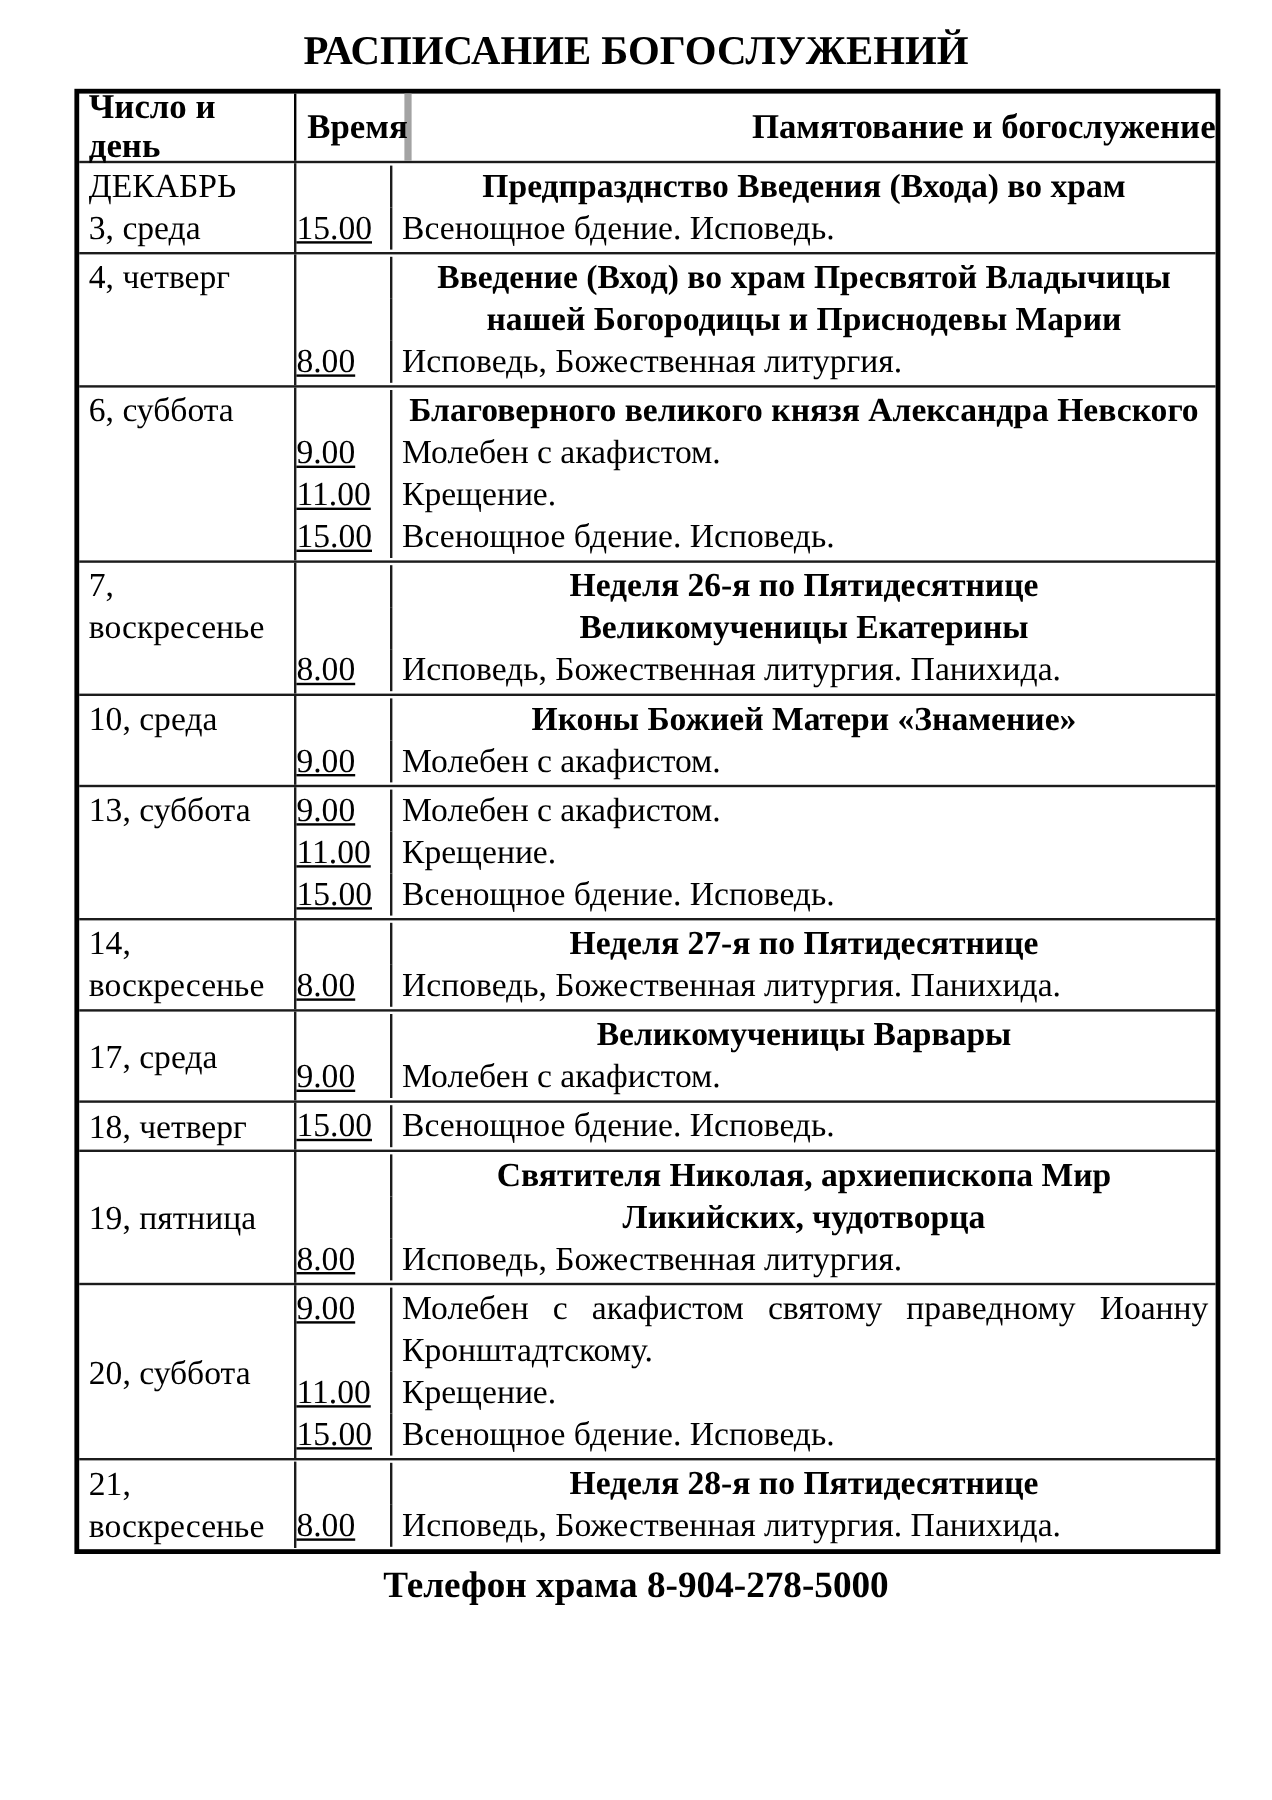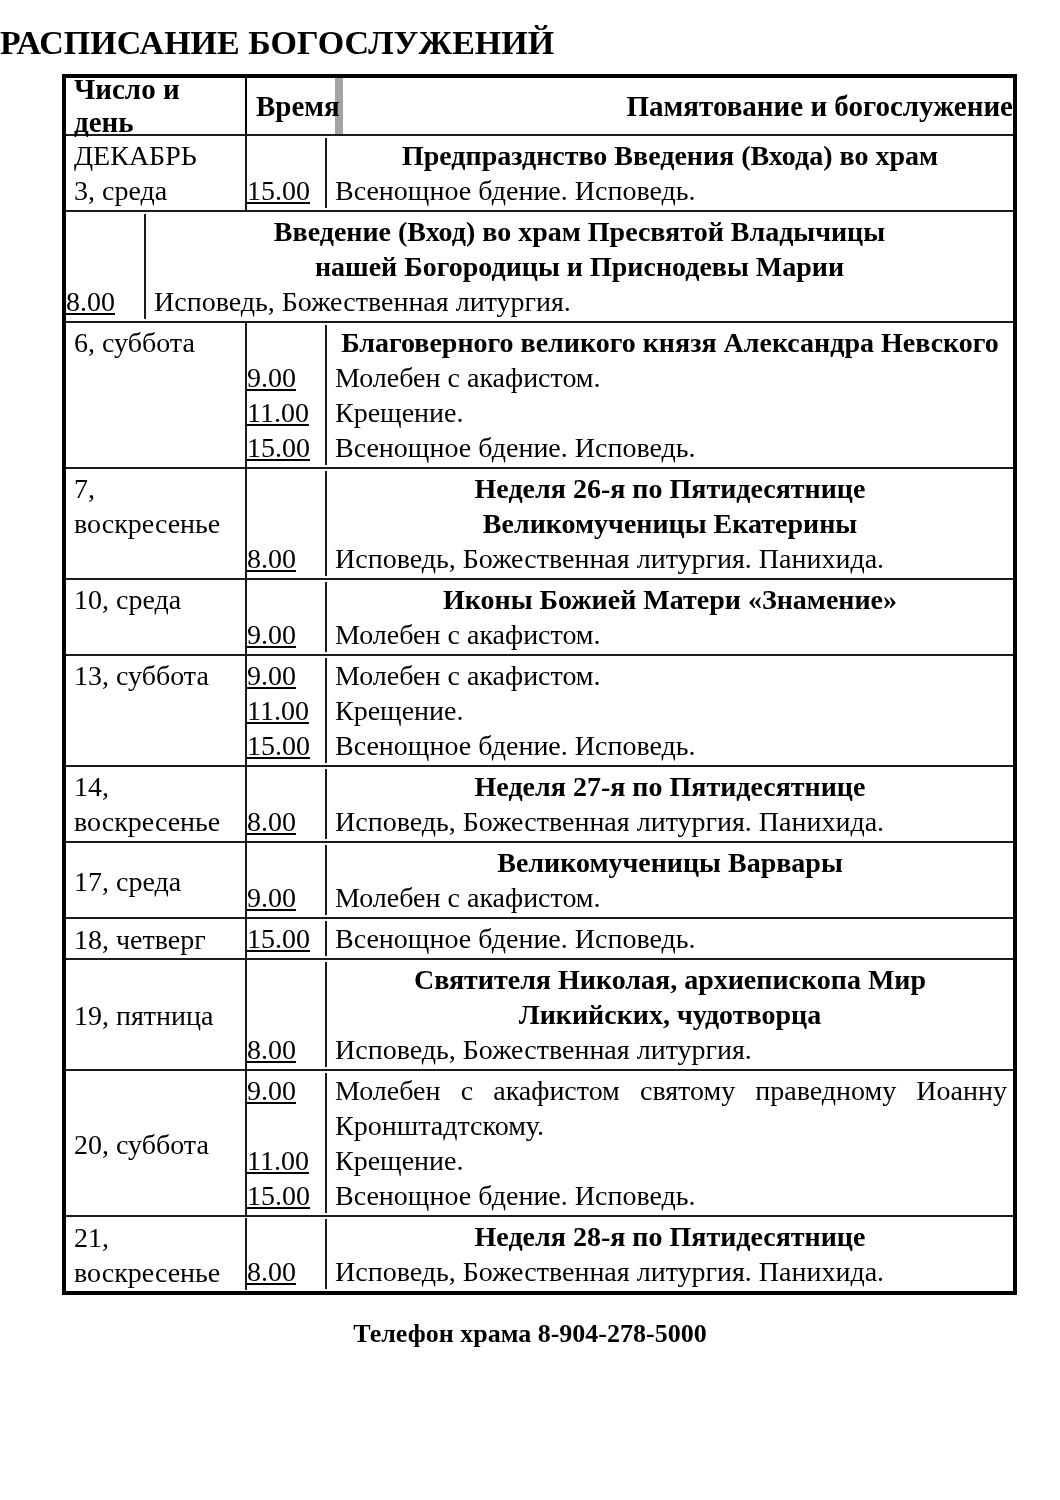--- a/index.html
+++ b/index.html
@@ -11,21 +11,21 @@
   }
   .page {
     width: 1060px;
     height: 1500px;
     box-sizing: border-box;
     padding-top: 24px;
     background: #ffffff;
     overflow: hidden;
   }
   .page-title {
-    text-align: left;
+    text-align: center;
     font-weight: bold;
     font-size: 34px;
     line-height: 38px;
     margin: 0 0 12px 0;
   }
   .page-subtitle {
     text-align: center;
     font-weight: bold;
     font-size: 33px;
     line-height: 36px;
@@ -39,21 +39,21 @@
   }
   .thead {
     display: flex;
     height: 56px;
     border-bottom: 2px solid #1c1c1c;
     font-weight: bold;
     font-size: 29px;
     align-items: center;
   }
   .col-date { width: 181px; box-sizing: border-box; border-right: 2px solid #000000; }
-  .col-time { width: 96px;  box-sizing: border-box; border-right: 8px solid #a3a3a3; }
+  .col-time { width: 96px;  box-sizing: border-box; border-right: 6px solid #a3a3a3; }
   .col-service { flex: 1; }
   .thead .col-date { padding-left: 8px; align-self: stretch; display: flex; align-items: center; }
   .thead .col-time { padding-left: 9px; align-self: stretch; display: flex; align-items: center; }
   .thead .col-service { text-align: right; }
   .row {
     display: flex;
     border-bottom: 2px solid #1c1c1c;
     font-size: 28px;
     line-height: 35px;
   }
@@ -95,22 +95,22 @@
   .text-cell.title {
     font-weight: bold;
     text-align: center;
     padding-left: 2px;
     padding-right: 2px;
   }
   .text-cell.justify { text-align: justify; }
   .page-footer {
     text-align: center;
     font-weight: bold;
-    font-size: 26px;
-    margin-top: 24px;
+    font-size: 31px;
+    margin-top: 8px;
   }
 </style>
 </head>
 <body>
 
 <div class="page">
   <h1 class="page-title">РАСПИСАНИЕ БОГОСЛУЖЕНИЙ</h1>
 
   <div class="schedule-table">
     <div class="thead">
@@ -129,20 +129,23 @@
               <div class="time-cell"></div>
               <div class="text-cell title">Предпразднство Введения (Входа) во храм</div>
             </div>
             <div class="line">
               <div class="time-cell">15.00</div>
               <div class="text-cell">Всенощное бдение. Исповедь.</div>
             </div>
           </div>
         </div>
         <div class="row">
+          <div class="date-cell">
+            <div class="date-line">4, четверг</div>
+          </div>
           <div class="row-body">
             <div class="line">
               <div class="time-cell"></div>
               <div class="text-cell title">Введение (Вход) во храм Пресвятой Владычицы</div>
             </div>
             <div class="line">
               <div class="time-cell"></div>
               <div class="text-cell title">нашей Богородицы и Приснодевы Марии</div>
             </div>
             <div class="line">

